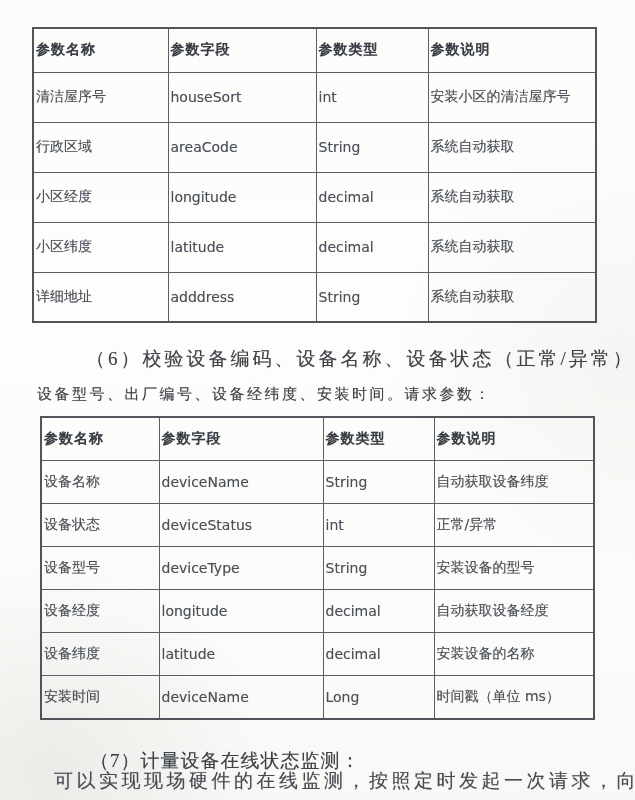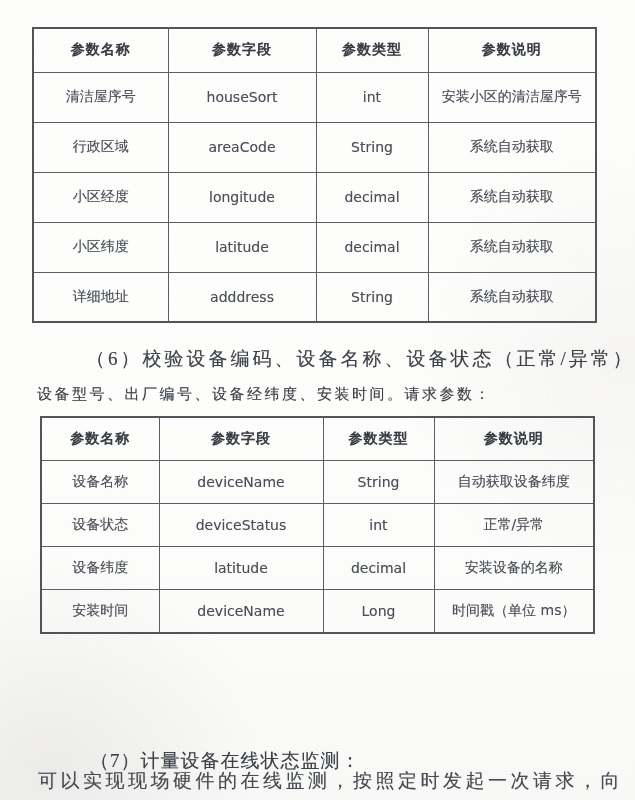--- a/index.html
+++ b/index.html
@@ -15,21 +15,21 @@
       linear-gradient(180deg,#fcfcfb 0%,#fdfdfc 40%,#fbfbf9 80%,#f8f8f6 100%);
     color:#41454c;
     text-shadow:0 0 0.7px rgba(80,84,92,0.45);
   }
   table.ptable{
     position:absolute;border-collapse:collapse;table-layout:fixed;
     background:transparent;
   }
   table.ptable th, table.ptable td{
     border:1.5px solid #5b5e64;
-    text-align:center;vertical-align:middle;
+    text-align:left;vertical-align:middle;
     font-family:"DejaVu Sans","Liberation Sans",sans-serif;
     font-size:14px;color:#4b5058;
     padding:12px 2px;overflow:hidden;white-space:nowrap;margin-left:12px;
   }
   table.ptable{border:2px solid #515459;}
   table.ptable th{font-weight:bold;color:#383c43;font-size:14px;letter-spacing:1px;}
   #table1{left:32px;top:27px;width:563px;}
   #table1 thead tr{height:44px;}
   #table1 tbody tr{height:50px;}
   #table2{left:40px;top:416px;width:553px;}
@@ -42,21 +42,21 @@
   }
   #sec6-line2{
     left:37px;top:385px;width:560px;
     font-size:15px;letter-spacing:2.5px;white-space:nowrap;
   }
   #sec7-heading{
     left:90px;top:748px;
     font-size:19px;letter-spacing:1px;white-space:nowrap;
   }
   #sec7-body{
-    left:38px;top:768px;width:566px;
+    left:54px;top:768px;width:566px;
     font-size:19px;letter-spacing:3.5px;white-space:nowrap;
     color:#474b52;
   }
 </style>
 </head>
 <body>
 
 <div class="page">
 
   <table class="ptable" id="table1">
@@ -133,20 +133,32 @@
         <td>String</td>
         <td>自动获取设备纬度</td>
       </tr>
       <tr>
         <td>设备状态</td>
         <td>deviceStatus</td>
         <td>int</td>
         <td>正常/异常</td>
       </tr>
       <tr>
+        <td>设备型号</td>
+        <td>deviceType</td>
+        <td>String</td>
+        <td>安装设备的型号</td>
+      </tr>
+      <tr>
+        <td>设备经度</td>
+        <td>longitude</td>
+        <td>decimal</td>
+        <td>自动获取设备经度</td>
+      </tr>
+      <tr>
         <td>设备纬度</td>
         <td>latitude</td>
         <td>decimal</td>
         <td>安装设备的名称</td>
       </tr>
       <tr>
         <td>安装时间</td>
         <td>deviceName</td>
         <td>Long</td>
         <td>时间戳（单位 ms）</td>

